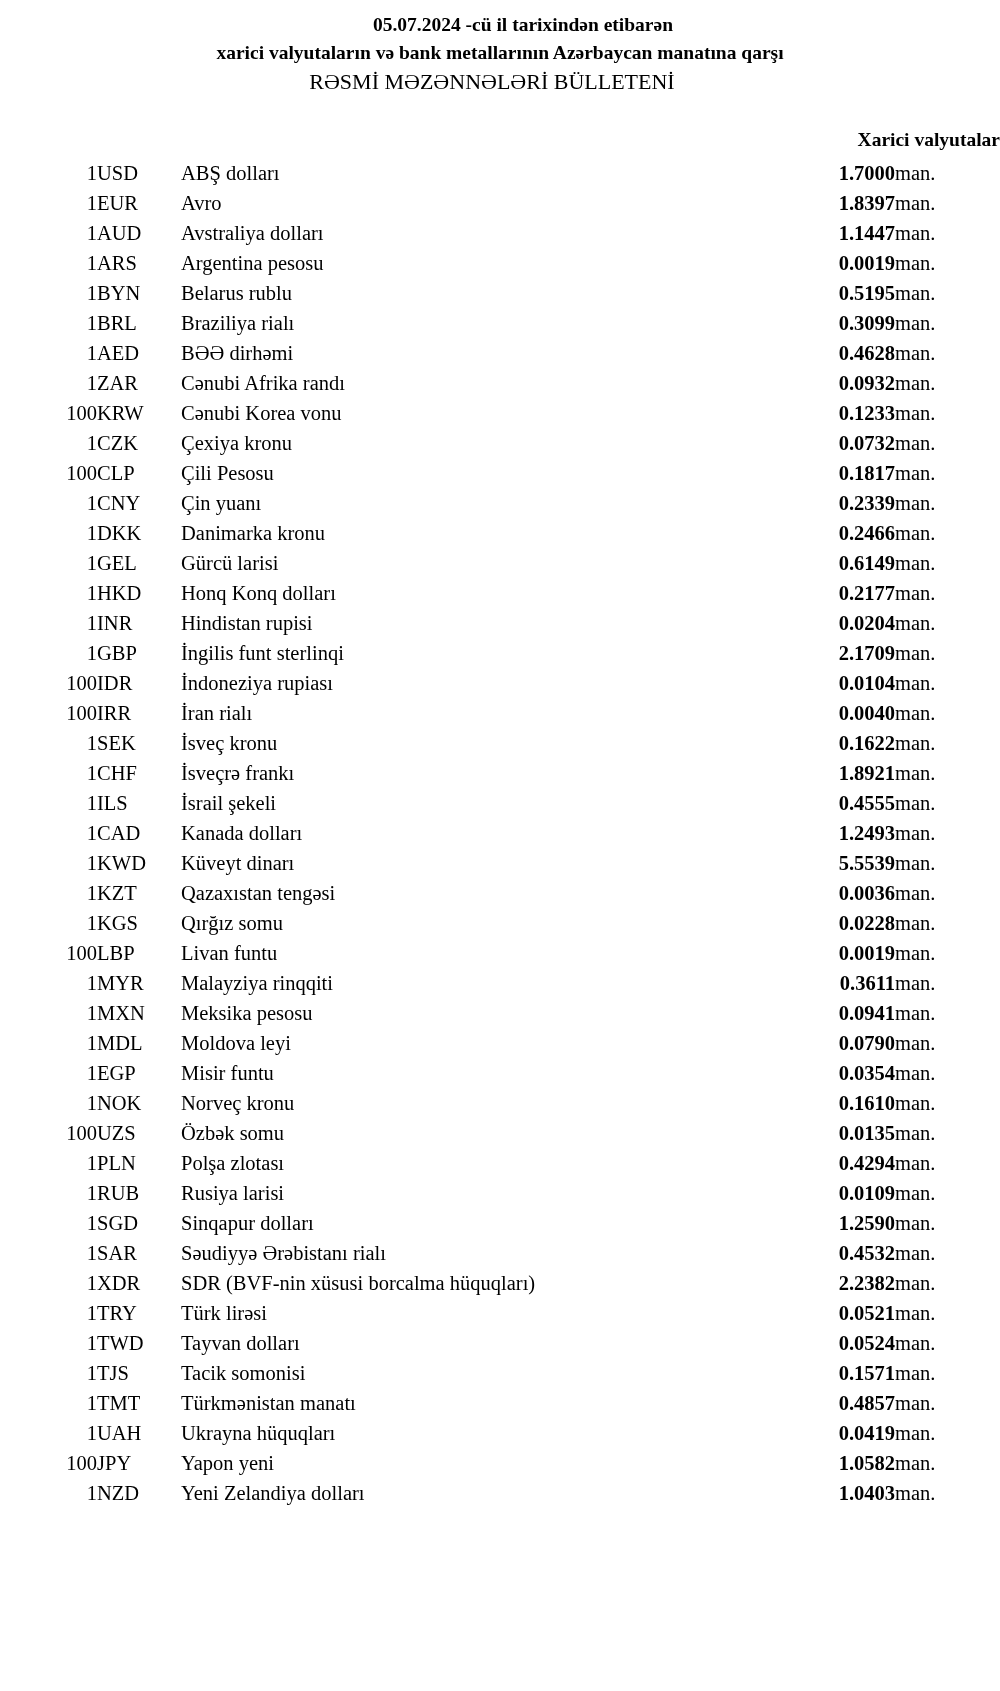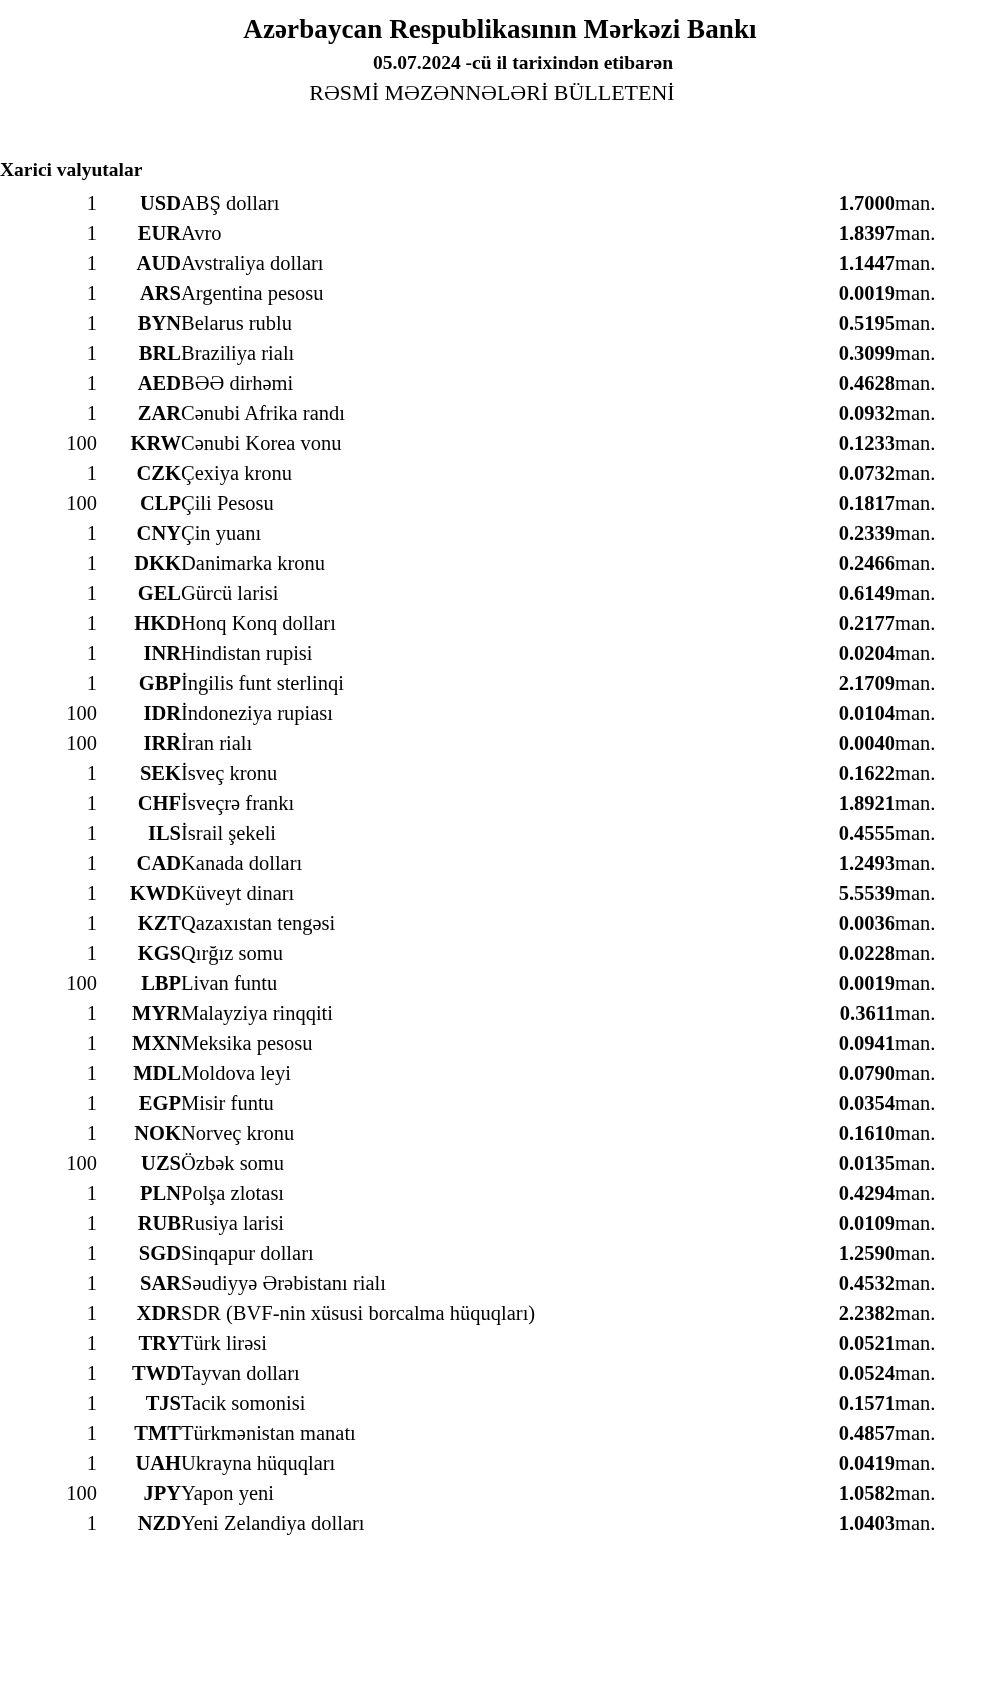--- a/index.html
+++ b/index.html
@@ -38,24 +38,24 @@
     font-size: 19.5px;
     font-weight: bold;
     margin: 0 0 5px 0;
   }
   .bulletin-line {
     font-size: 22px;
     margin: 0 16px 4px 0;
     font-weight: normal;
   }
   .section-title {
-    text-align: left;
+    text-align: right;
     font-size: 19.5px;
     font-weight: bold;
-    margin: 53px 0 7px 0;
+    margin: 34px 0 7px 0;
   }
   table.rates {
     width: 930px;
     margin: 0 auto;
     border-collapse: collapse;
     table-layout: fixed;
   }
   table.rates td {
     padding: 0;
     font-size: 20.5px;
@@ -63,22 +63,21 @@
     vertical-align: baseline;
     white-space: nowrap;
   }
   td.amount {
     width: 62px;
     text-align: right;
     padding-right: 0;
   }
   td.code {
     width: 84px;
-    text-align: right;
-    font-weight: bold;
+    text-align: left;
   }
   td.name {
     padding-left: 10px;
     text-align: left;
   }
   td.rate {
     width: 120px;
     text-align: right;
     font-weight: bold;
     padding-right: 0;
@@ -88,22 +87,22 @@
     text-align: left;
     padding-left: 12px;
   }
 </style>
 </head>
 <body>
 
 <div class="page">
 
   <div class="header">
-    <h1 class="bank-title">Azərbaycan Respublikasının Mərkəzi Bankı</h1>
     <div class="date-line">05.07.2024  -cü il tarixindən etibarən</div>
+    <div class="subtitle-line">xarici valyutaların və bank metallarının Azərbaycan manatına qarşı</div>
     <div class="bulletin-line">RƏSMİ MƏZƏNNƏLƏRİ BÜLLETENİ</div>
   </div>
 
   <div class="section-title">Xarici valyutalar</div>
 
   <table class="rates">
     <tbody>
         <tr>
           <td class="amount">1</td>
           <td class="code">USD</td>

